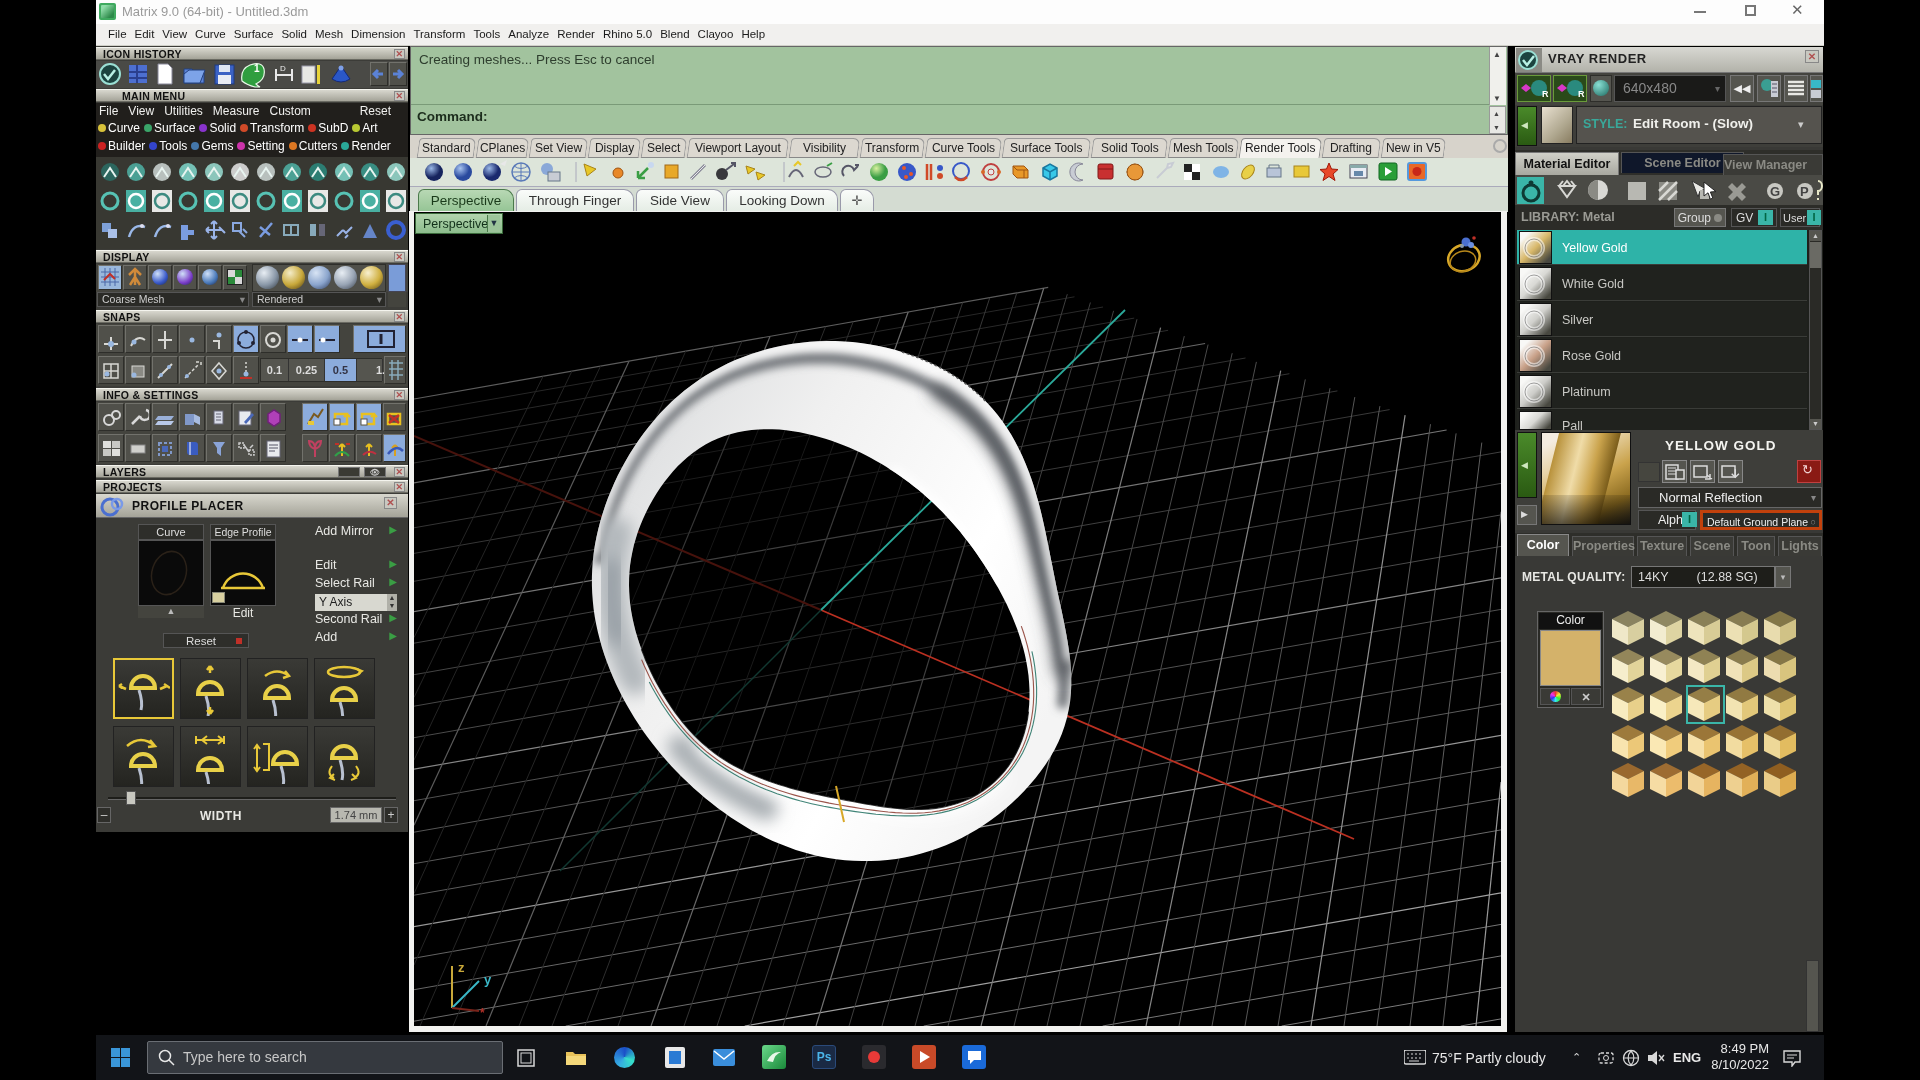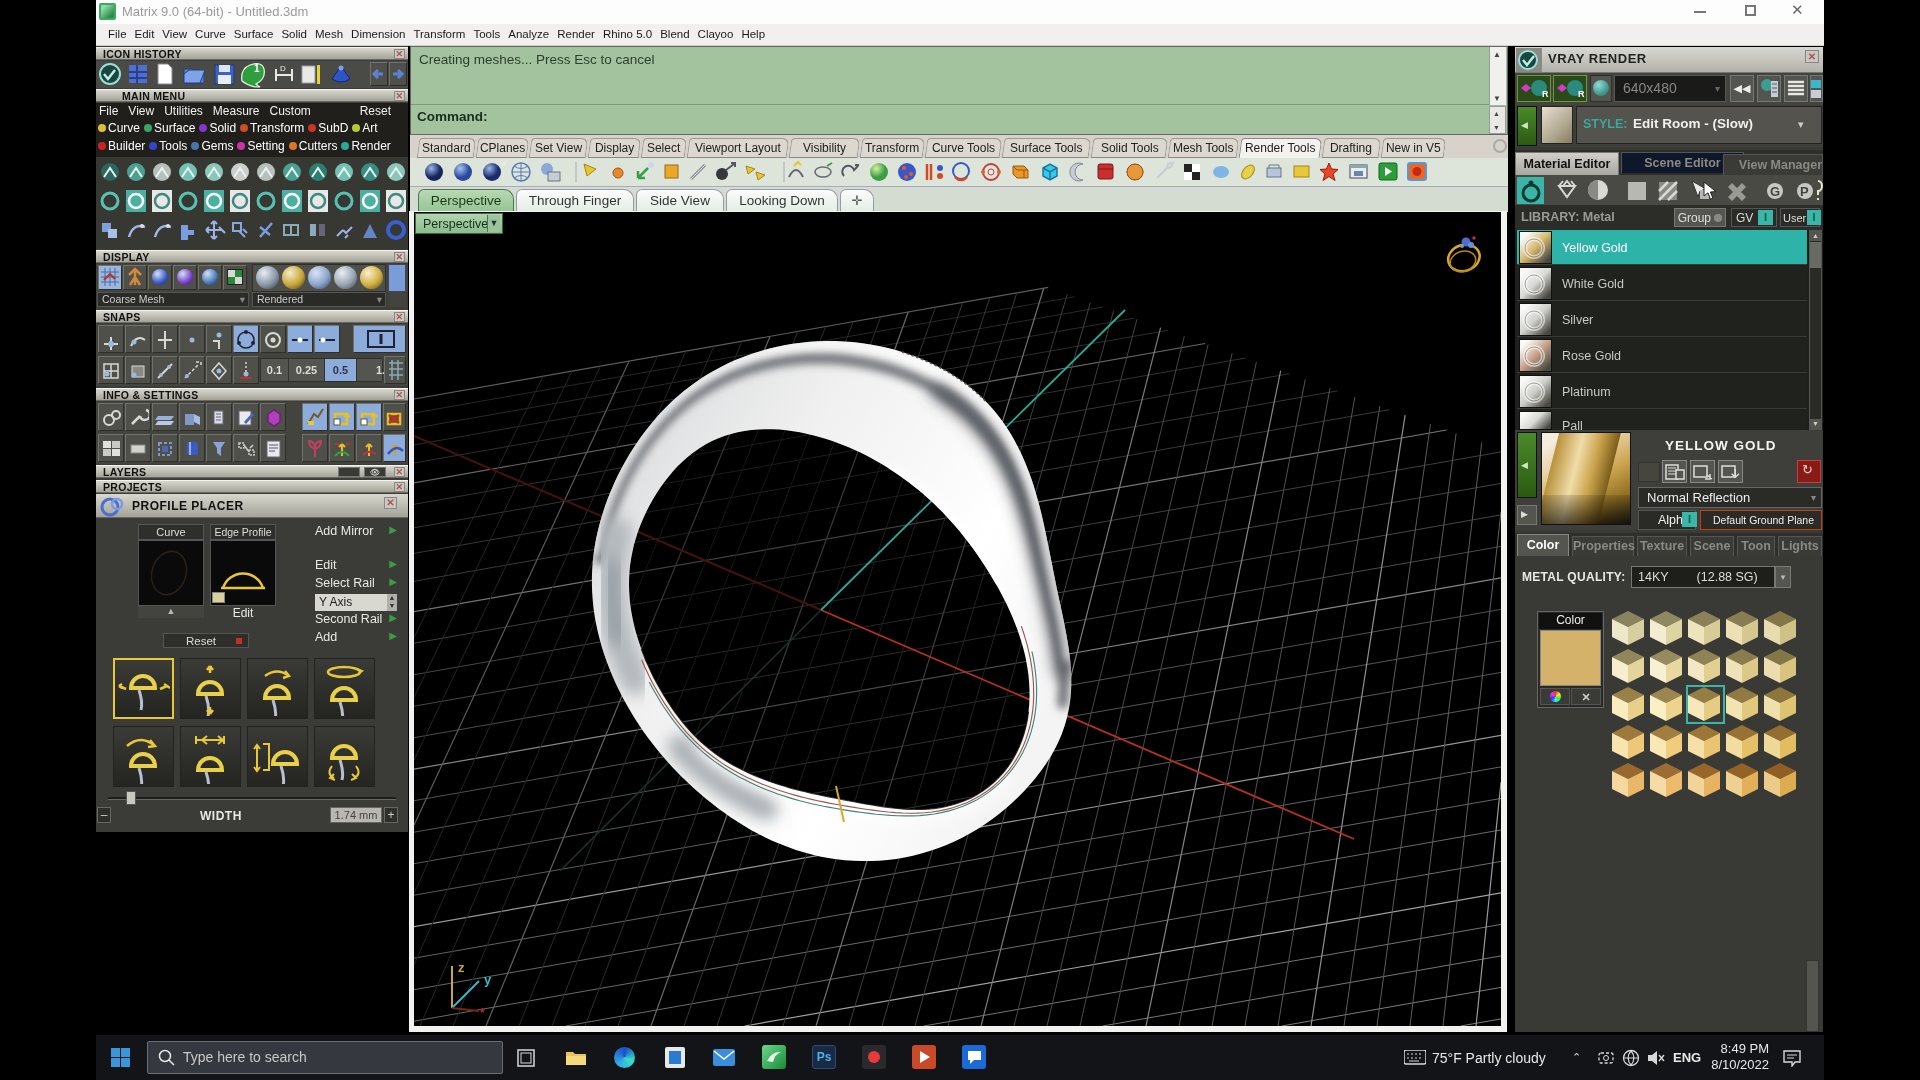--- a/index.html
+++ b/index.html
@@ -748,21 +748,21 @@
 <div class="abs" style="left:1517px;top:106px;width:20px;height:40px;background:linear-gradient(#4a8a2a,#2a5a12);border:1px solid #111;"></div>
 <div class="abs" style="left:1521px;top:120px;color:#cfe8c0;font-size:9px;">◀</div>
 <div class="abs" style="left:1541px;top:106px;width:32px;height:38px;background:linear-gradient(135deg,#e8e0d0,#b0a890 60%,#887c60);border:1px solid #222;"></div>
 <div class="abs" style="left:1576px;top:106px;width:246px;height:38px;background:#55534e;border:1px solid #222;"></div>
 <div class="abs" style="left:1583px;top:117px;font-size:12.5px;color:#3aa89a;font-weight:bold;">STYLE:</div>
 <div class="abs" style="left:1633px;top:116px;font-size:13.5px;color:#f0f0ec;font-weight:bold;">Edit Room - (Slow)</div>
 <div class="abs" style="left:1798px;top:118px;color:#ccc;font-size:11px;">▾</div>
 <div class="abs" style="left:1515px;top:150px;width:308px;height:25px;background:#2e2e2a;"></div>
 <div class="abs" style="left:1515px;top:152px;width:104px;height:23px;background:linear-gradient(#d0d0c8,#a8a8a0);border:1px solid #777;border-bottom:none;color:#111;font-size:12.5px;font-weight:bold;text-align:center;line-height:22px;">Material Editor</div>
 <div class="abs" style="left:1621px;top:152px;width:123px;height:21px;background:#0f172a;border:1px solid #555;border-bottom:none;color:#8a8a84;font-size:12.5px;font-weight:bold;text-align:center;line-height:20px;">Scene Editor</div>
-<div class="abs" style="left:1723px;top:154px;width:100px;height:21px;background:#3a3a36;border:1px solid #555;border-bottom:none;color:#8a8a84;font-size:12.5px;font-weight:bold;text-align:right;line-height:20px;">View Manager</div>
+<div class="abs" style="left:1723px;top:154px;width:100px;height:21px;background:#3a3a36;border:1px solid #555;border-bottom:none;color:#8a8a84;font-size:12.5px;font-weight:bold;text-align:left;line-height:20px;">View Manager</div>
 <div class="abs" style="left:1515px;top:175px;width:308px;height:30px;background:#4a4a45;"></div>
 <div class="abs" style="left:1517px;top:177px;width:27px;height:27px;background:#3ab5a8;"></div>
 <svg class="abs" style="left:1519px;top:178px;" width="24" height="25">
     <circle cx="12" cy="15" r="8" fill="none" stroke="#0e3a34" stroke-width="3"></circle>
     <circle cx="12" cy="5" r="2.5" fill="#0e3a34"></circle>
     <path d="M8 7 l8 0" stroke="#0e3a34" stroke-width="2"></path>
   </svg>
 <svg class="abs" style="left:1555px;top:178px;" width="25" height="26">
     <path d="M4 8 h16 l-8 11 z M8 8 l4 -5 l4 5 m-12 0 l4 -5 m8 0 l4 5" stroke="#d8d8d4" stroke-width="2" fill="none"></path>
   </svg>
@@ -871,24 +871,24 @@
 <svg class="abs" style="left:1692px;top:462px;" width="22" height="20">
     <rect x="2" y="4" width="13" height="11" fill="none" stroke="#ddd" stroke-width="1.5"></rect>
     <path d="M15 13 l5 4 m-2 -5 v5 h-5" stroke="#ddd" stroke-width="1.5" fill="none"></path>
   </svg>
 <svg class="abs" style="left:1720px;top:462px;" width="22" height="20">
     <rect x="2" y="4" width="13" height="11" fill="none" stroke="#ddd" stroke-width="1.5"></rect>
     <path d="M17 8 v9 m-4 -4 l4 4 l4 -4" stroke="#ddd" stroke-width="1.5" fill="none" transform="scale(0.9)"></path>
   </svg>
 <div class="abs" style="left:1797px;top:460px;width:24px;height:23px;background:#8a1a14;border:1px solid #c04040;"></div>
 <div class="abs" style="left:1802px;top:462px;color:#f0d0d0;font-size:13px;">↻</div>
-<div class="abs" style="left:1638px;top:487px;width:184px;height:21px;background:#2a2a26;border:1px solid #666;color:#eee;font-size:13px;line-height:19px;padding-left:8px;">Normal Reflection<span style="float:right;padding-right:5px;color:#888;font-size:10px;">▾</span></div>
+<div class="abs" style="left:1638px;top:487px;width:184px;height:21px;background:#2a2a26;border:1px solid #666;color:#eee;font-size:13px;line-height:19px;padding-left:20px;">Normal Reflection<span style="float:right;padding-right:5px;color:#888;font-size:10px;">▾</span></div>
 <div class="abs" style="left:1638px;top:510px;width:58px;height:20px;background:#2a2a26;border:1px solid #555;color:#eee;font-size:12.5px;line-height:18px;padding-left:19px;">Alpha</div>
 <div class="abs" style="left:1682px;top:512px;width:15px;height:15px;background:#3ab5a8;color:#064;font-size:11px;text-align:center;line-height:14px;font-weight:bold;">I</div>
-<div class="abs" style="left:1700px;top:510px;width:122px;height:20px;background:#2a2a26;border:1px solid #c2410c;color:#eee;font-size:10.5px;line-height:18px;padding-left:12px;">Default Ground Plane<span style="float:right;padding-right:3px;color:#888;font-size:9px;">○</span></div>
+<div class="abs" style="left:1700px;top:510px;width:122px;height:20px;background:#2a2a26;border:3px solid #c2410c;color:#eee;font-size:10.5px;line-height:18px;padding-left:4px;">Default Ground Plane<span style="float:right;padding-right:3px;color:#888;font-size:9px;">○</span></div>
 <div class="abs" style="left:1515px;top:533px;width:308px;height:23px;background:#2e2e2a;"></div>
 <div class="abs" style="left:1517px;top:534px;width:52px;height:22px;background:#55554f;border:1px solid #888;border-bottom:none;color:#fff;font-size:12.5px;font-weight:bold;text-align:center;line-height:21px;">Color</div>
 <div class="abs" style="left:1572px;top:536px;width:62px;height:20px;background:#3a3a36;border:1px solid #555;border-bottom:none;color:#8a8a84;font-size:12.5px;font-weight:bold;text-align:center;line-height:19px;">Properties</div>
 <div class="abs" style="left:1637px;top:536px;width:50px;height:20px;background:#3a3a36;border:1px solid #555;border-bottom:none;color:#8a8a84;font-size:12.5px;font-weight:bold;text-align:center;line-height:19px;">Texture</div>
 <div class="abs" style="left:1690px;top:536px;width:44px;height:20px;background:#3a3a36;border:1px solid #555;border-bottom:none;color:#8a8a84;font-size:12.5px;font-weight:bold;text-align:center;line-height:19px;">Scene</div>
 <div class="abs" style="left:1737px;top:536px;width:38px;height:20px;background:#3a3a36;border:1px solid #555;border-bottom:none;color:#8a8a84;font-size:12.5px;font-weight:bold;text-align:center;line-height:19px;">Toon</div>
 <div class="abs" style="left:1778px;top:536px;width:44px;height:20px;background:#3a3a36;border:1px solid #555;border-bottom:none;color:#8a8a84;font-size:12.5px;font-weight:bold;text-align:center;line-height:19px;">Lights</div>
 <div class="abs" style="left:1522px;top:570px;font-size:12px;color:#e8e8e4;font-weight:bold;letter-spacing:0.3px;">METAL QUALITY:</div>
 <div class="abs" style="left:1631px;top:566px;width:144px;height:22px;background:#1e1e1a;border:1px solid #777;color:#ddd;font-size:12.5px;line-height:20px;"><span style="padding-left:6px;">14KY</span><span style="padding-left:28px;">(12.88 SG)</span></div>
 <div class="abs" style="left:1775px;top:566px;width:16px;height:22px;background:#55554f;border:1px solid #777;color:#bbb;font-size:9px;text-align:center;line-height:20px;">▾</div>

